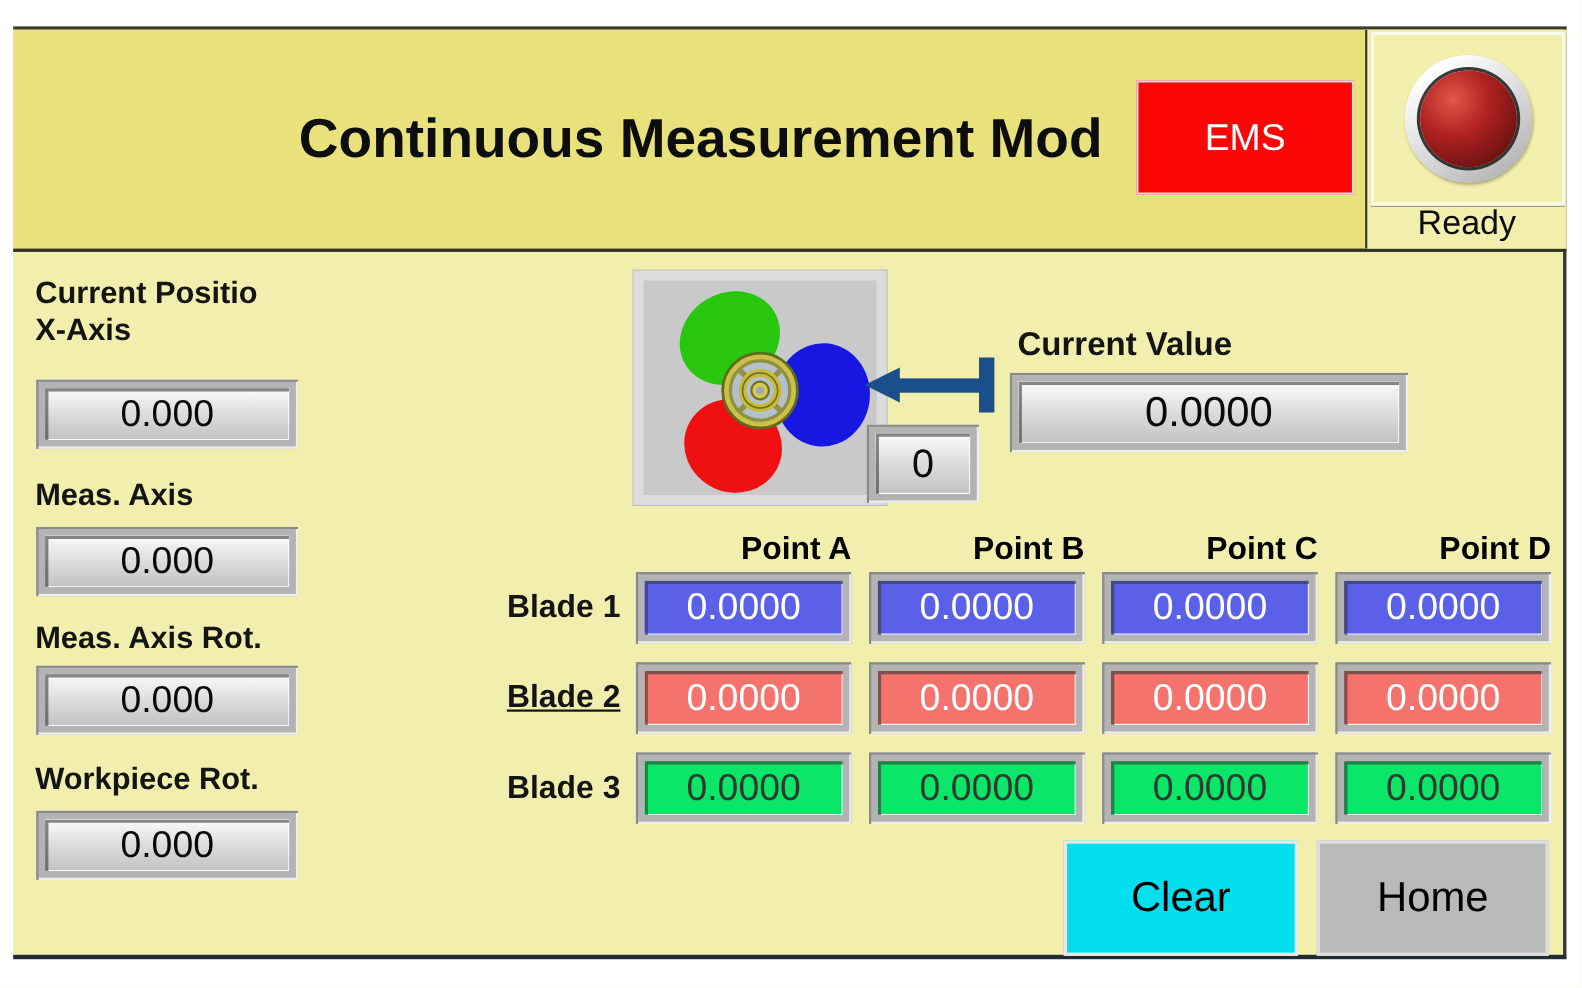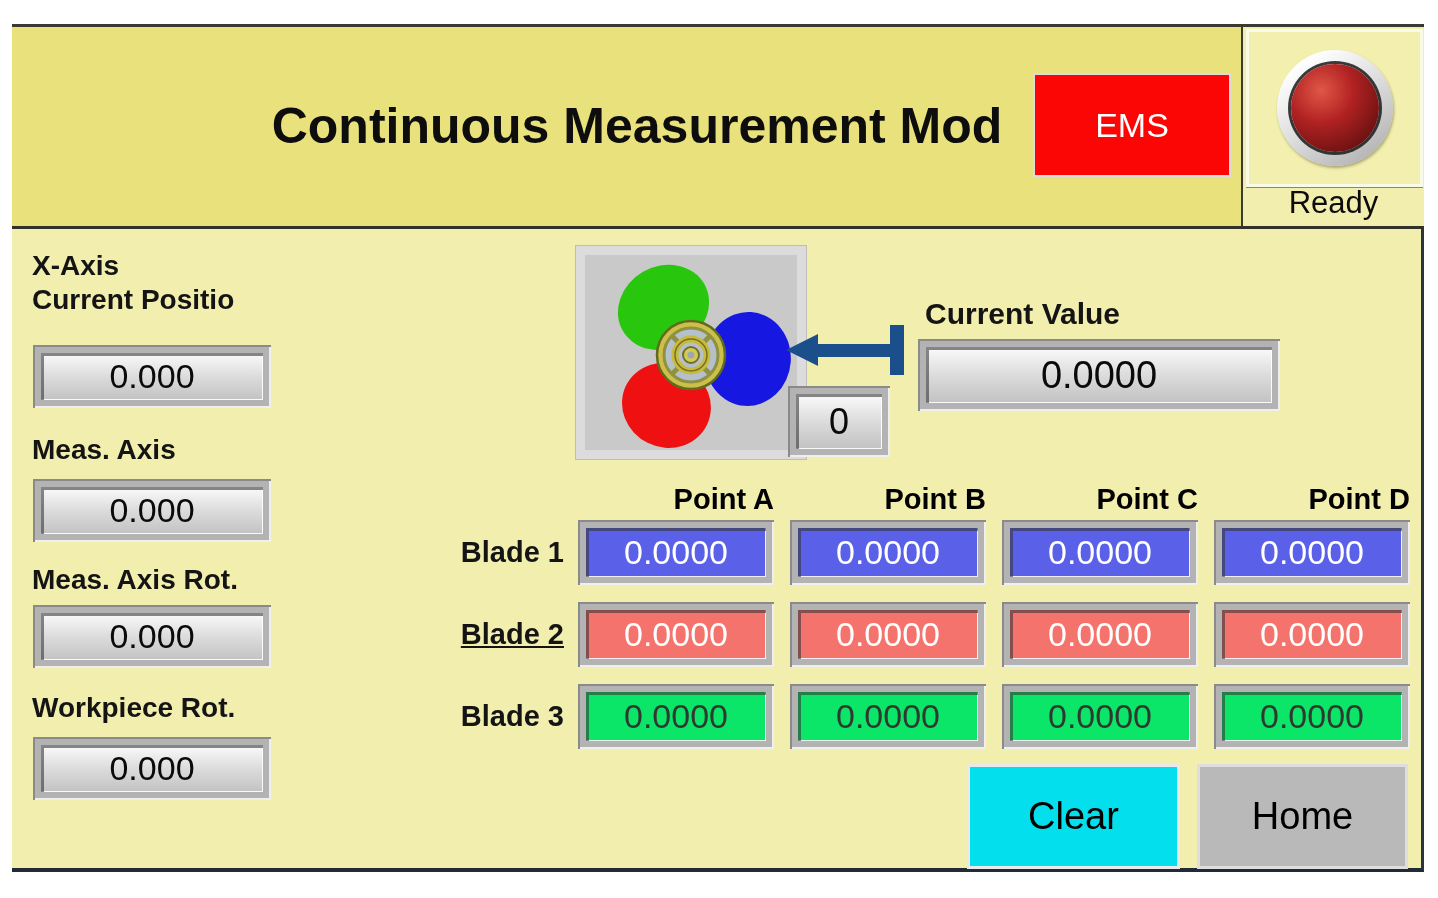--- a/index.html
+++ b/index.html
@@ -120,22 +120,22 @@
       <div class="lamp-panel">
         <div class="lamp-ring">
           <div class="lamp-sphere"></div>
         </div>
       </div>
       <div class="ready-label">Ready</div>
     </div>
   </div>
 
   <div class="pos-label" style="top:222px;">
+    <span style="display:block;">Current Positio</span>
     <span style="display:block;">X-Axis</span>
-    <span style="display:block;">Current Positio</span>
   </div>
   <div class="disp" style="left:21px;top:318px;width:238px;height:63px;">
     <div class="inner">0.000</div>
   </div>
 
   <div class="pos-label" style="top:406px;">Meas. Axis</div>
   <div class="disp" style="left:21px;top:452px;width:238px;height:63px;">
     <div class="inner">0.000</div>
   </div>
 

